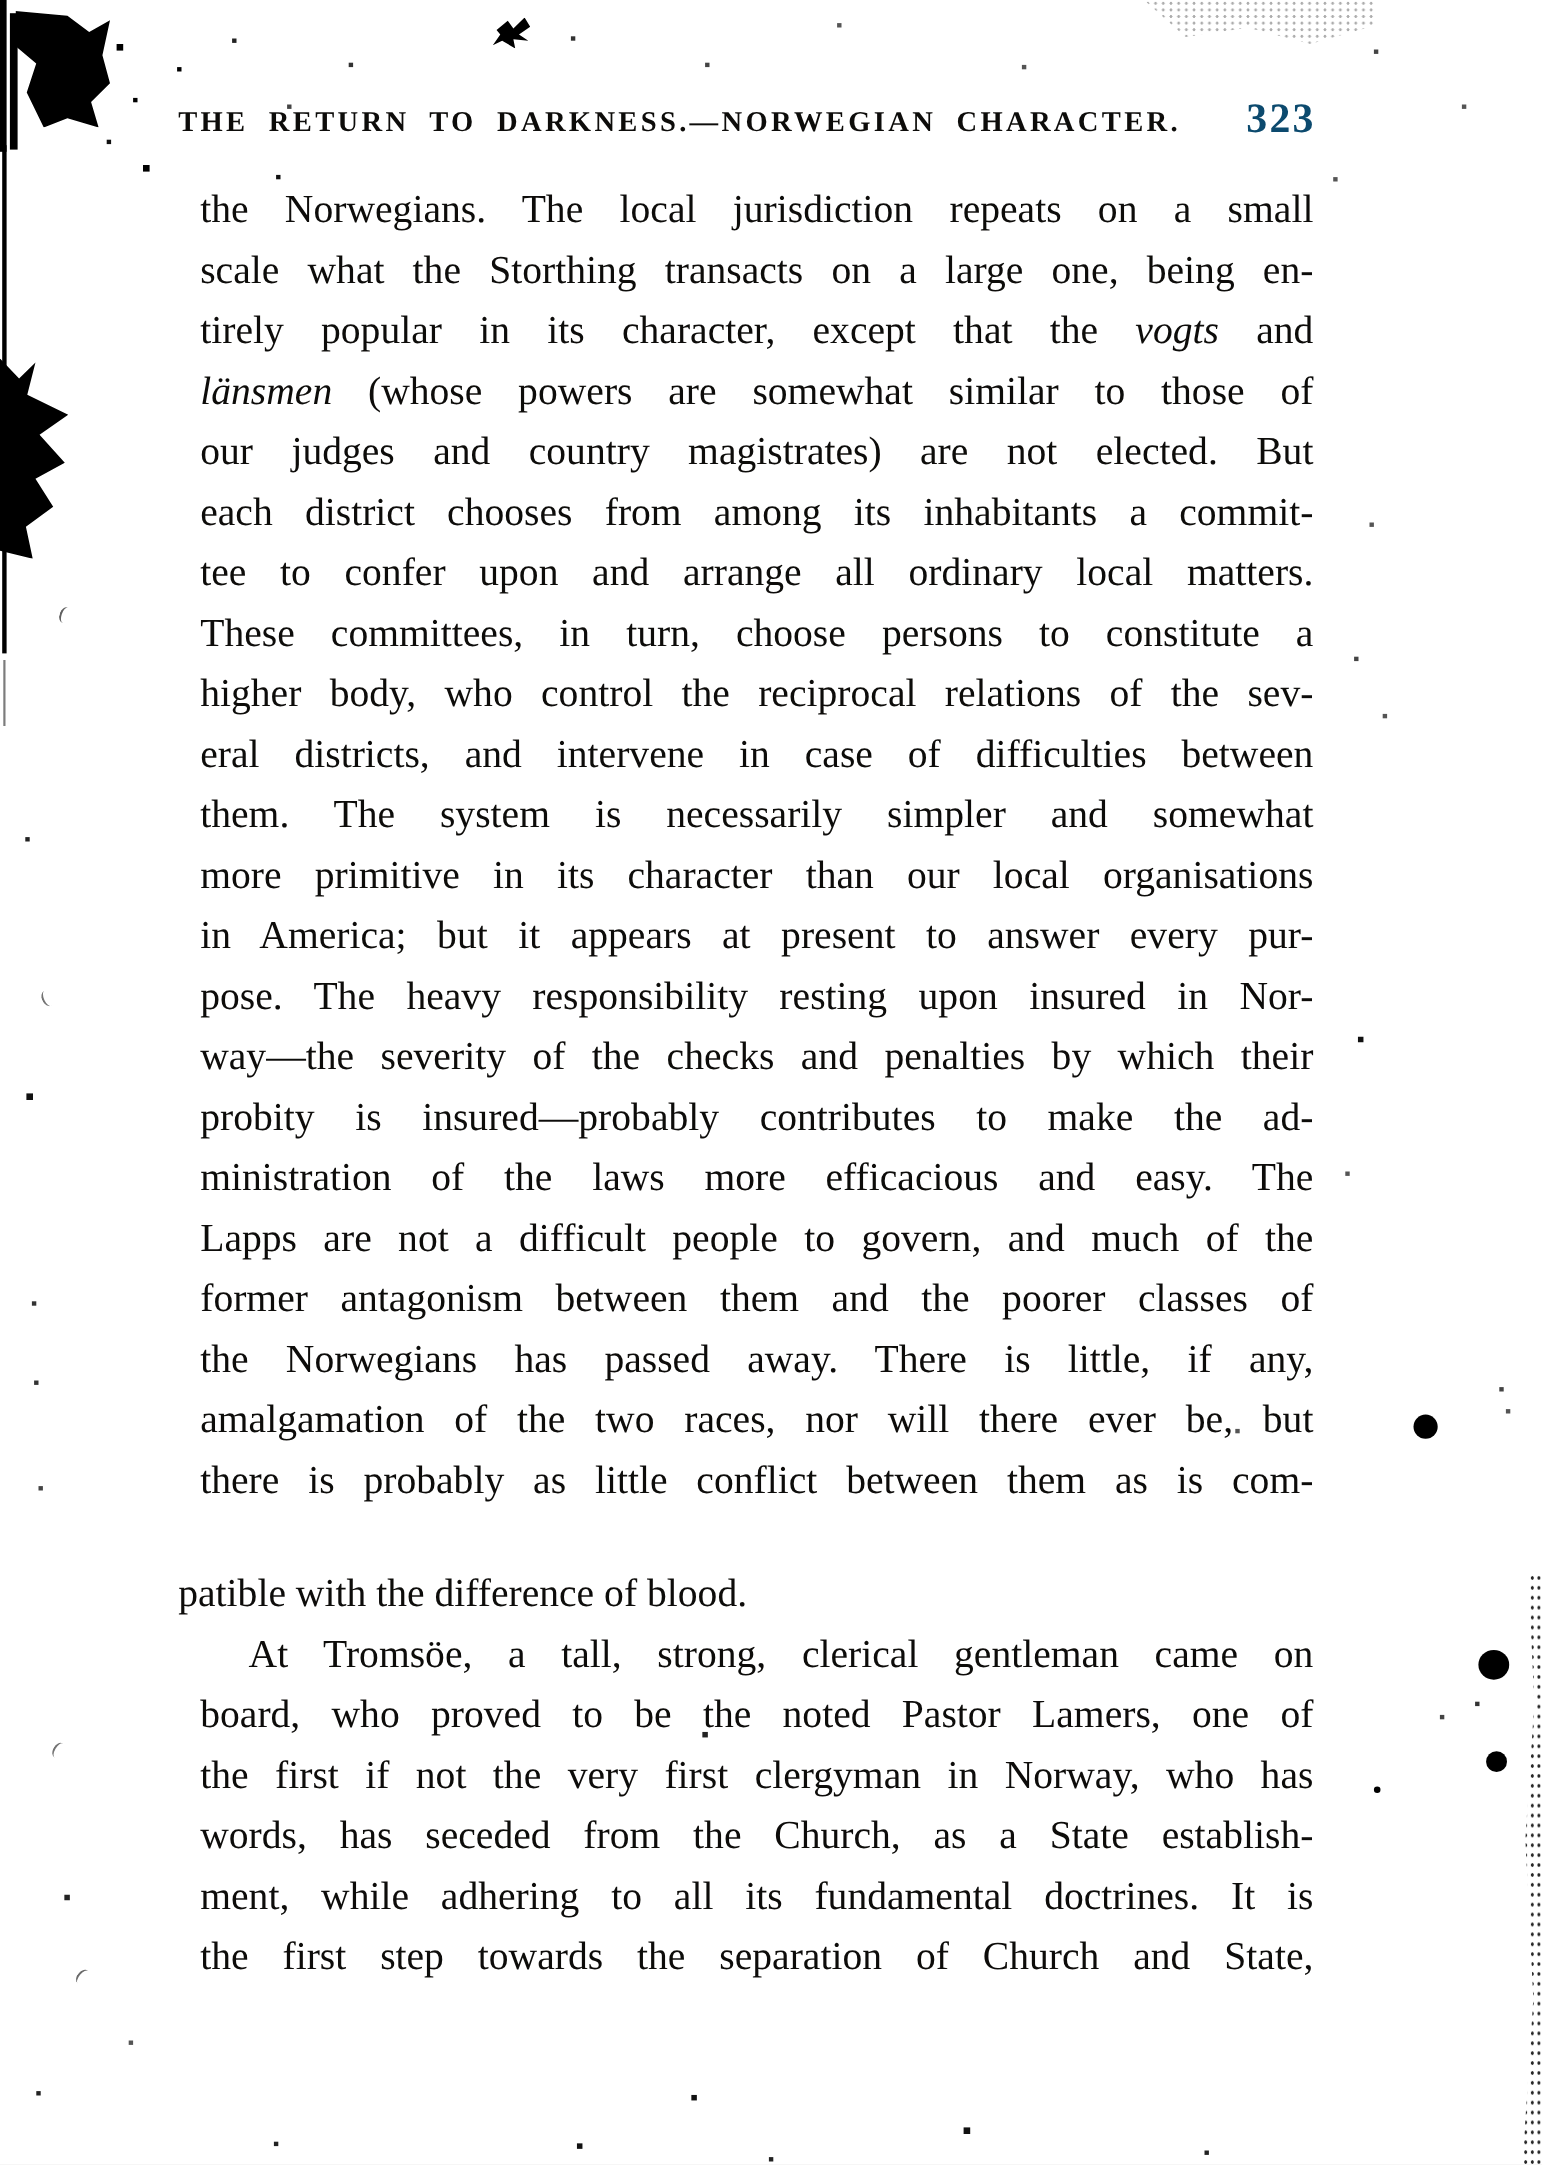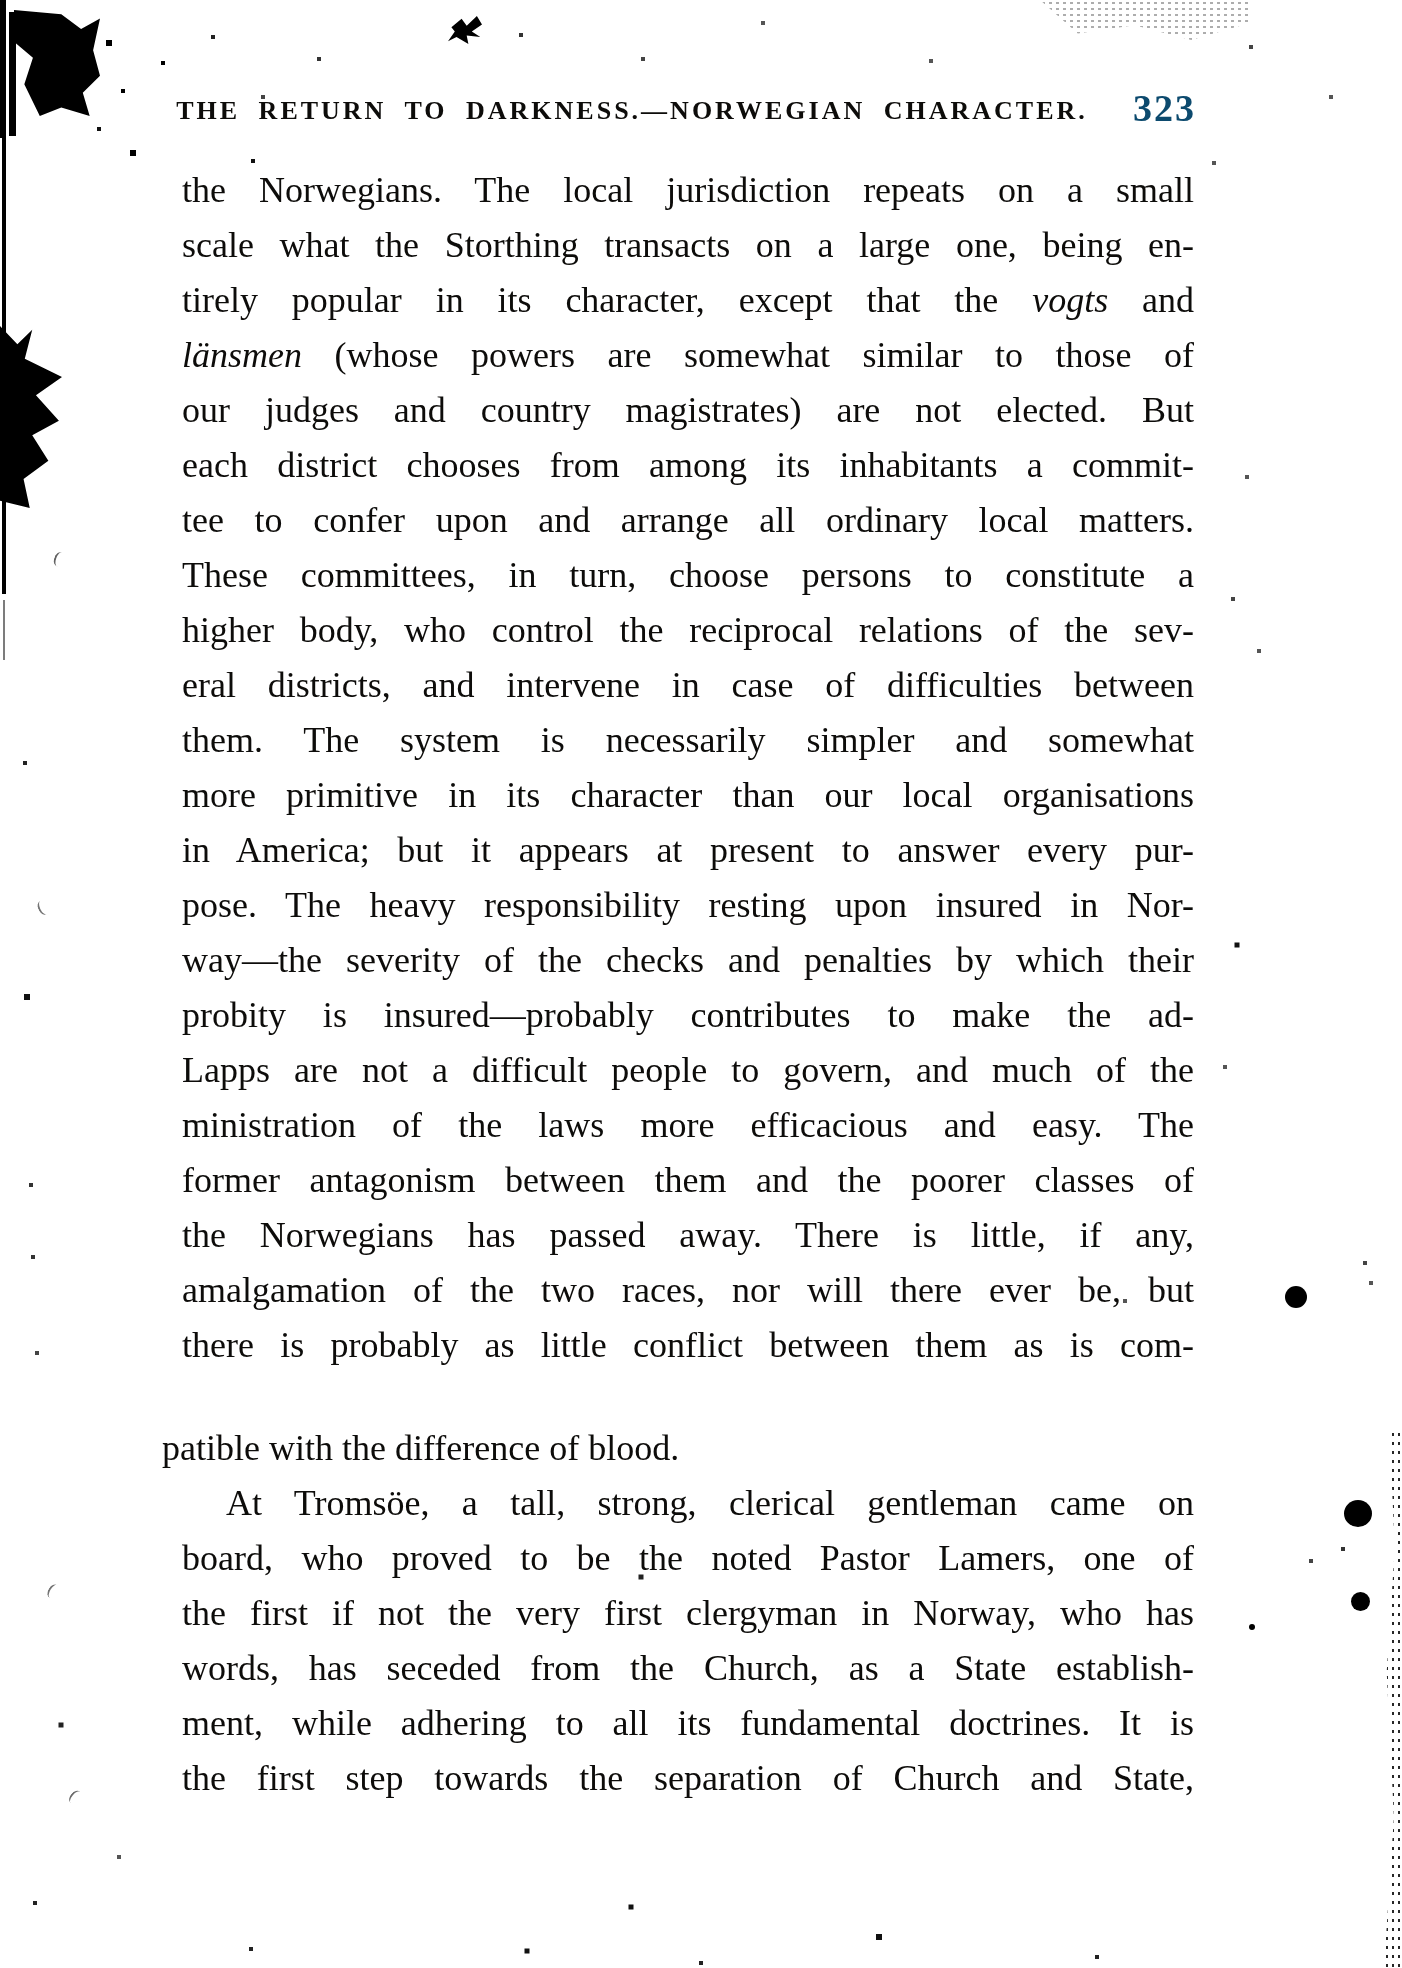--- a/index.html
+++ b/index.html
@@ -7,21 +7,20 @@
     position:relative;
     width:1402px;height:1968px;
     background:#ffffff;
     overflow:hidden;
     font-family:"Liberation Serif","DejaVu Serif",serif;
     color:#0d0c0a;
   }
   
   #running-head{
     position:absolute;left:162px;top:96px;width:940px;
-    text-align:center;
     font-weight:bold;
     font-size:26px;
     letter-spacing:3px;
     word-spacing:9px;
     white-space:nowrap;
     color:#0d0c0a;
   }
   #folio{
     position:absolute;right:206px;top:86px;
     font-size:38px;
@@ -120,22 +119,22 @@
       <div class="tline just"><span>tee to confer upon and arrange all ordinary local matters.</span></div>
       <div class="tline just"><span>These committees, in turn, choose persons to constitute a</span></div>
       <div class="tline just"><span>higher body, who control the reciprocal relations of the sev-</span></div>
       <div class="tline just"><span>eral districts, and intervene in case of difficulties between</span></div>
       <div class="tline just"><span>them.  The system is necessarily simpler and somewhat</span></div>
       <div class="tline just"><span>more primitive in its character than our local organisations</span></div>
       <div class="tline just"><span>in America; but it appears at present to answer every pur-</span></div>
       <div class="tline just"><span>pose.  The heavy responsibility resting upon insured in Nor-</span></div>
       <div class="tline just"><span>way—the severity of the checks and penalties by which their</span></div>
       <div class="tline just"><span>probity is insured—probably contributes to make the ad-</span></div>
+      <div class="tline just"><span>ministration of the laws more efficacious and easy.  The</span></div>
       <div class="tline just"><span>Lapps are not a difficult people to govern, and much of the</span></div>
-      <div class="tline just"><span>ministration of the laws more efficacious and easy.  The</span></div>
       <div class="tline just"><span>former antagonism between them and the poorer classes of</span></div>
       <div class="tline just"><span>the Norwegians has passed away.  There is little, if any,</span></div>
       <div class="tline just"><span>amalgamation of the two races, nor will there ever be, but</span></div>
       <div class="tline just"><span>there is probably as little conflict between them as is com-</span></div>
       <div class="tline left"><span>patible with the difference of blood.</span></div>
       <div class="tline just ind"><span>At Tromsöe, a tall, strong, clerical gentleman came on</span></div>
       <div class="tline just"><span>board, who proved to be the noted Pastor Lamers, one of</span></div>
       <div class="tline just"><span>the first if not the very first clergyman in Norway, who has</span></div>
       <div class="tline just"><span>words, has seceded from the Church, as a State establish-</span></div>
       <div class="tline just"><span>ment, while adhering to all its fundamental doctrines.  It is</span></div>

